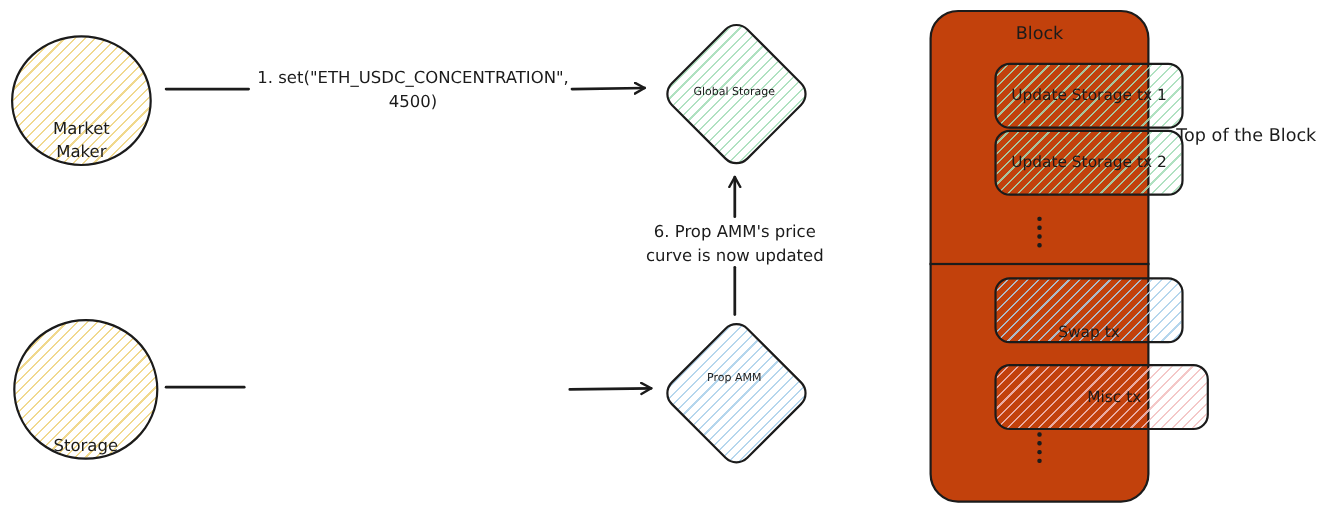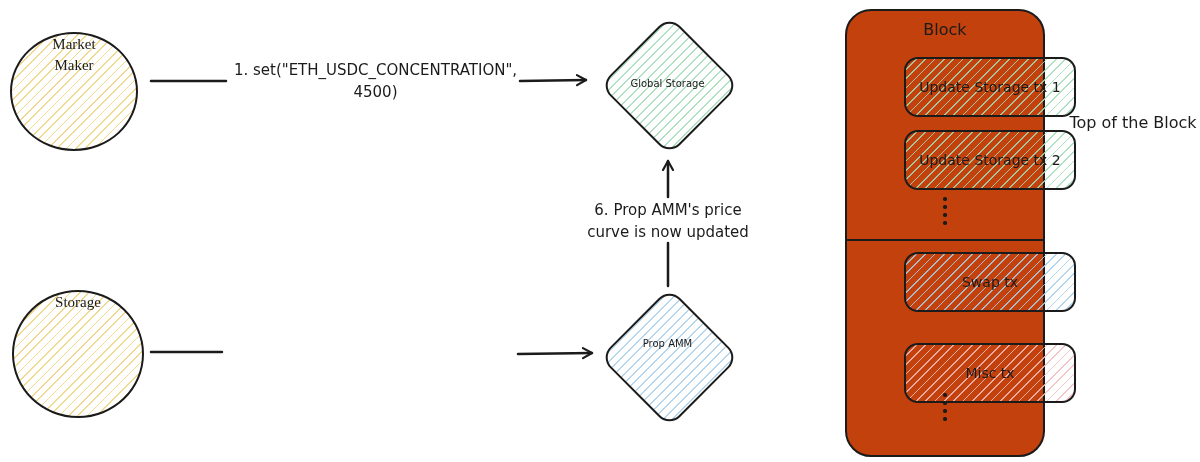--- a/index.html
+++ b/index.html
@@ -15,22 +15,22 @@
   .hatch-yellow { background-image: repeating-linear-gradient(135deg, rgba(238,210,122,0.85) 0 1.4px, rgba(255,255,255,0) 1.4px 6.6px); }
   .hatch-green  { background-image: repeating-linear-gradient(135deg, rgba(162,220,182,0.85) 0 1.4px, rgba(255,255,255,0) 1.4px 6.6px); }
   .hatch-blue   { background-image: repeating-linear-gradient(135deg, rgba(168,207,234,0.85) 0 1.4px, rgba(255,255,255,0) 1.4px 6.6px); }
   .hatch-red    { background-image: repeating-linear-gradient(135deg, rgba(242,190,190,0.85) 0 1.4px, rgba(255,255,255,0) 1.4px 6.6px); }
   
   .diamond.hatch-green { background-image: repeating-linear-gradient(90deg, rgba(162,220,182,0.85) 0 1.4px, rgba(255,255,255,0) 1.4px 6.6px); }
   .diamond.hatch-blue  { background-image: repeating-linear-gradient(90deg, rgba(168,207,234,0.85) 0 1.4px, rgba(255,255,255,0) 1.4px 6.6px); }
 
   .circle-node {
     position:absolute; border:2.6px solid #1b1b1b; border-radius:50%;
-    display:flex; align-items:flex-start; justify-content:center;
-    font-size:15px; line-height:21px;font-family:Liberation Serif, serif;
+    display:flex; align-items:flex-end; justify-content:center;
+    font-size:15px; line-height:21px;
   }
   .diamond {
     position:absolute; width:95px; height:95px;
     border:2.6px solid #1b1b1b; border-radius:15px;
     transform:rotate(45deg);
   }
   .diamond-label {
     position:absolute; width:95px; height:95px;
     display:flex; align-items:center; justify-content:center;
     font-size:10px; line-height:21px;
@@ -100,38 +100,38 @@
   <div class="arrow-label" style="left:583px; top:199px; width:170px;">6. Prop AMM's price
 curve is now updated</div>
 
   <div class="block">
     <div class="title">Block</div>
 
     <div class="tx-box hatch-green" style="top:46px;">
       <span class="tx-label">Update Storage tx 1</span>
     </div>
 
-    <div class="tx-box hatch-green" style="top:119px;justify-content:center;">
+    <div class="tx-box hatch-green" style="top:107px;justify-content:center;">
       <span class="tx-label">Update Storage tx 2</span>
     </div>
 
     <div class="dots" style="top:186px;">
       <span class="dot"></span>
         <span class="dot"></span>
         <span class="dot"></span>
         <span class="dot"></span>
     </div>
 
     <div class="divider"></div>
 
-    <div class="tx-box hatch-blue" style="top:241px;">
+    <div class="tx-box hatch-blue" style="top:241px;align-items:flex-end;">
       <span class="tx-label">Swap tx</span>
     </div>
 
-    <div class="tx-box hatch-red" style="top:332px;">
+    <div class="tx-box hatch-red" style="top:320px;padding-left:23px;">
       <span class="tx-label">Misc tx</span>
     </div>
 
     <div class="dots" style="top:382px;">
       <span class="dot"></span>
         <span class="dot"></span>
         <span class="dot"></span>
         <span class="dot"></span>
     </div>
   </div>

